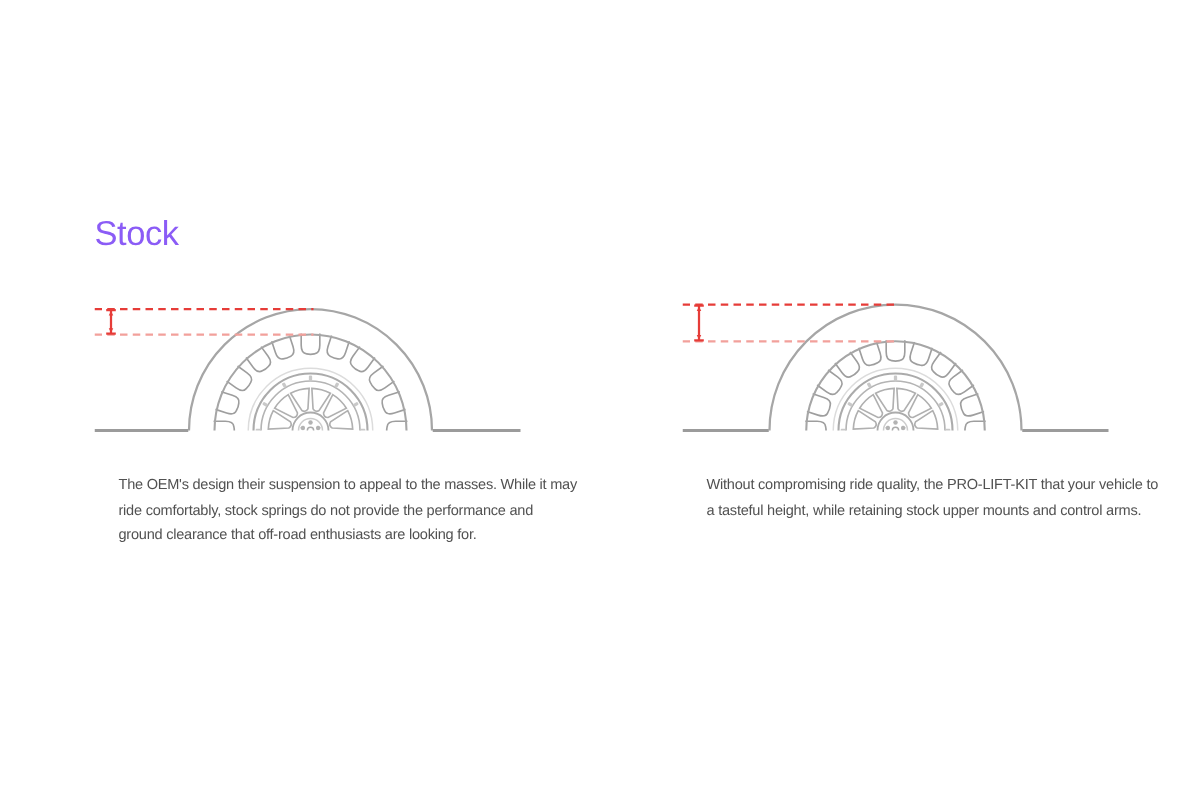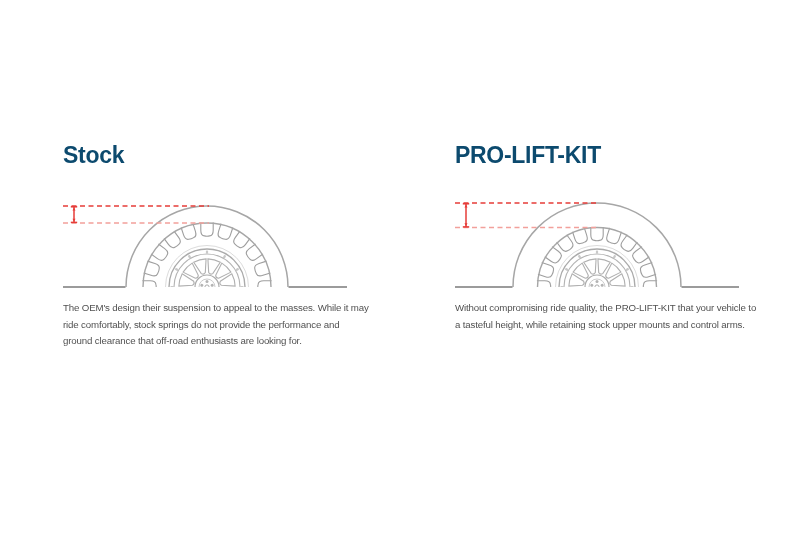--- a/index.html
+++ b/index.html
@@ -2,23 +2,23 @@
 <html><head>
 <meta charset="utf-8">
 <style>
   html,body{margin:0;padding:0;background:#ffffff;}
   .canvas{position:relative;width:800px;height:534px;background:#ffffff;overflow:hidden;
           font-family:"Liberation Sans", sans-serif;}
   .panel{position:absolute;top:142px;width:310px;height:240px;}
   .panel-left{left:63px;}
   .panel-right{left:455px;}
   .panel h2{margin:0;position:absolute;top:0;left:0;font-size:23px;line-height:26px;
-            font-weight:700;color:#0c4a6e;letter-spacing:-0.3px;}
+            font-weight:400;color:#8b5cf6;letter-spacing:-0.3px;}
   .diagram{position:absolute;top:48px;left:0;display:block;}
-  .panel p{margin:0;position:absolute;top:158px;left:0;width:308px;font-size:9.7px;
+  .panel p{margin:16px;position:absolute;top:158px;left:0;width:308px;font-size:9.7px;
            line-height:16.6px;color:#515151;letter-spacing:-0.15px;}
   .outline{stroke:#a6a6a6;fill:none;}
   .ground{stroke:#9b9b9b;stroke-width:2;}
   .dash-strong{stroke-width:1.5;stroke-dasharray:5 3.5;fill:none;}
   .dash-light{stroke-width:1.5;stroke-dasharray:5 3.5;fill:none;}
   .measure line{stroke-width:1.5;}
   .lug{fill:#ffffff;stroke:#9e9e9e;stroke-width:1.1;stroke-linejoin:round;}
   .spoke{fill:#ffffff;stroke:#b0b0b0;stroke-width:1.1;}
   .bolt{fill:#c9c9c9;}
   .hubnut{fill:#b3b3b3;}
@@ -112,21 +112,20 @@
         <line x1="7.8" y1="32.4" x2="14.2" y2="32.4"></line>
         <polygon points="11,17.4 9.5,20.4 12.5,20.4" fill="#e63c38" stroke="none"></polygon>
         <polygon points="11,31.8 9.5,28.8 12.5,28.8" fill="#e63c38" stroke="none"></polygon>
       </g>
     </svg>
 
     <p>The OEM's design their suspension to appeal to the masses. While it may ride comfortably, stock springs do not provide the performance and ground clearance that off-road enthusiasts are looking for.</p>
   </section>
 
   <section class="panel panel-right">
-    <h2>PRO-LIFT-KIT</h2>
 
     <svg class="diagram" width="292" height="102" viewBox="0 0 292 102">
       <g transform="translate(142,97)">
         <g clip-path="url(#clipHalf)">
           <circle r="84" fill="url(#hatch)" class="outline" stroke-width="1.5"></circle>
           <circle r="59.5" fill="#ffffff" stroke="none"></circle>
           <g>
             <use href="#lug" class="lug" transform="rotate(0) translate(0,-59.1)"></use>
             <use href="#lug" class="lug" transform="rotate(18) translate(0,-59.1)"></use>
             <use href="#lug" class="lug" transform="rotate(36) translate(0,-59.1)"></use>

